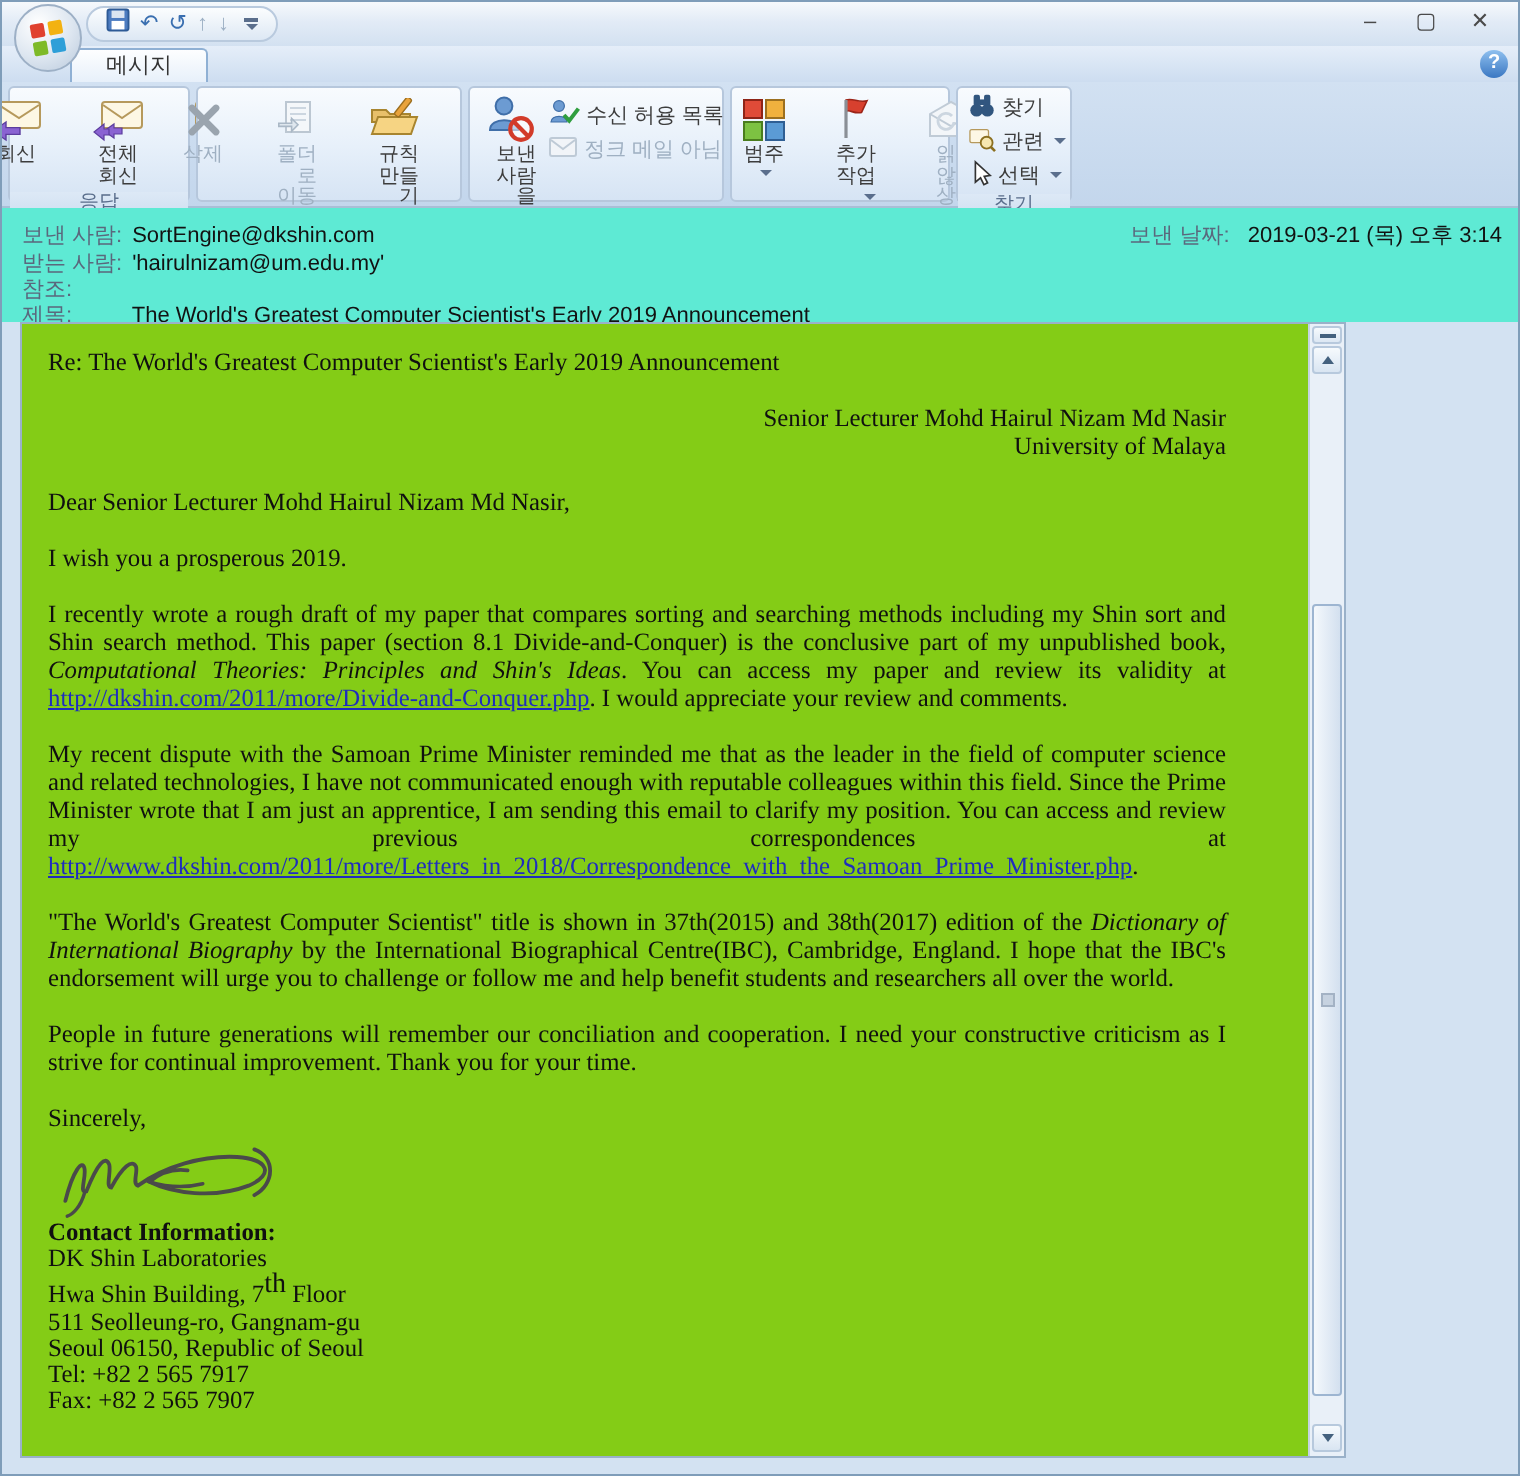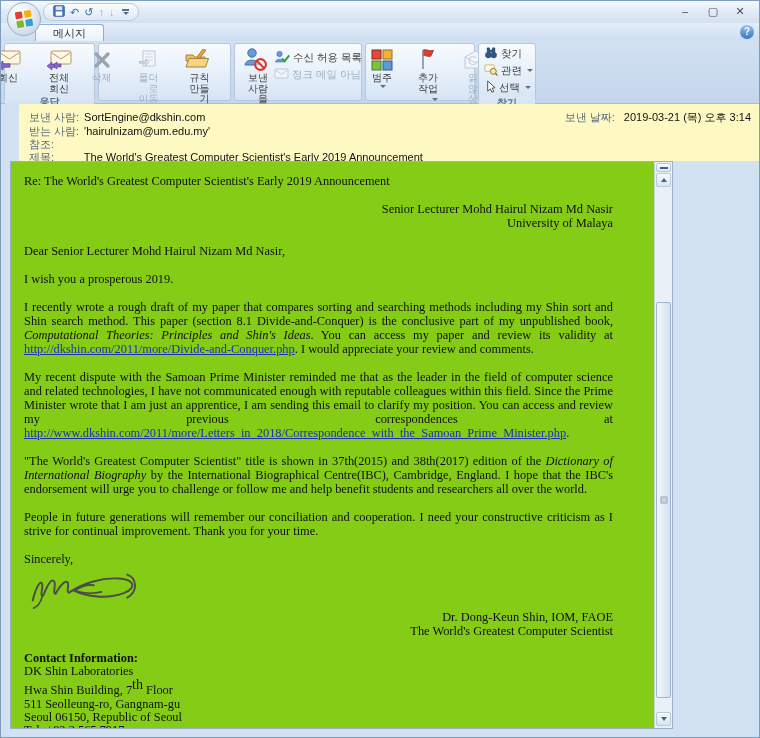--- a/index.html
+++ b/index.html
@@ -42,35 +42,35 @@
     text-align:center;line-height:14px;}
 
   
   #ribbon{position:absolute;top:40px;left:0;right:0;height:63px;box-sizing:border-box;
     background:linear-gradient(#d2e1f2,#c3d6ec);border-bottom:1px solid #a9bed6;
     padding:2px 0 0 3px;display:flex;gap:3px;align-items:flex-start;}
   .grp{border:1px solid #b6c7dc;border-radius:3px;height:58px;box-sizing:border-box;
     background:linear-gradient(#f8fbfe,#e7f0fa 52%,#d6e4f4);display:flex;flex-direction:column;}
   .grp-body{flex:1;display:flex;align-items:flex-start;justify-content:center;padding:1px 2px;}
   .grp-label{height:13px;font-size:10px;color:#5a6e8c;text-align:center;line-height:12px;
-    background:linear-gradient(#dde9f6,#cfdff1);border-radius:0 0 3px 3px;position:relative;font-weight:bold;}
+    background:linear-gradient(#dde9f6,#cfdff1);border-radius:0 0 3px 3px;position:relative;}
   .lnchr{position:absolute;right:2px;top:2px;width:8px;height:8px;box-sizing:border-box;
     border:1px solid #7d94b2;border-right-width:2px;border-bottom-width:2px;border-radius:1px;}
   .btnL{display:flex;flex-direction:column;align-items:center;padding:1px 3px;border-radius:3px;
     font-size:10px;line-height:10.5px;color:#3d3d3d;text-align:center;white-space:pre-line;margin-left:19px;}
   .btnL .ic{height:27px;display:flex;align-items:center;justify-content:center;}
   .btnS{display:flex;align-items:center;gap:3px;font-size:10.5px;color:#3d3d3d;height:17px;padding:0 3px;white-space:nowrap;}
   .dis{color:#9fb0c2;}
   .dd{display:inline-block;width:0;height:0;border-left:3px solid transparent;
     border-right:3px solid transparent;border-top:3px solid #5a6e8c;margin-left:2px;vertical-align:middle;}
   .dd.dim{border-top-color:#9fb0c2;}
   .col{display:flex;flex-direction:column;justify-content:flex-start;}
 
   
-  #mailhdr{position:absolute;top:103px;left:18px;right:0;height:57px;background:#fef9c3;font-size:11px;}
+  #mailhdr{position:absolute;top:103px;left:0;right:0;height:57px;background:#5eead4;font-size:11px;}
   .hrow{position:absolute;left:10px;white-space:nowrap;}
   .hlabel{color:#5a687d;display:inline-block;min-width:52px;}
   .hvalue{color:#121212;}
   #hr1{top:6px}#hr2{top:20px}#hr3{top:33px}#hr4{top:46px}
   #sentrow{position:absolute;right:8px;top:6px;white-space:nowrap;}
   #sentrow .hlabel{min-width:0;margin-right:6px;}
 
   
   #mailbody{position:absolute;top:160px;left:9px;width:663px;bottom:8px;background:#84cc16;
     border:1px solid #9ab1c9;box-sizing:border-box;display:flex;gap:28px;}
@@ -385,22 +385,20 @@
       <div class="para"><span>My recent dispute with the Samoan Prime Minister reminded me that as the leader in the field of computer science and related technologies, I have not communicated enough with reputable colleagues within this field. Since the Prime Minister wrote that I am just an apprentice, I am sending this email to clarify my position. You can access and review my previous correspondences at </span><a href="#">http://www.dkshin.com/2011/more/Letters_in_2018/Correspondence_with_the_Samoan_Prime_Minister.php</a><span>.</span></div>
       <div class="para"><span>"The World's Greatest Computer Scientist" title is shown in 37th(2015) and 38th(2017) edition of the </span><i>Dictionary of International Biography</i><span> by the International Biographical Centre(IBC), Cambridge, England. I hope that the IBC's endorsement will urge you to challenge or follow me and help benefit students and researchers all over the world.</span></div>
       <div class="para">People in future generations will remember our conciliation and cooperation. I need your constructive criticism as I strive for continual improvement. Thank you for your time.</div>
       <div>Sincerely,</div>
       <svg id="signature" width="126" height="42" viewBox="0 0 130 44">
         <path d="M6 34 C10 18 15 12 16 17 C17 22 13 30 17 29 C23 14 27 10 29 15 C30 19 27 27 30 27 C36 16 41 12 43 16 C44 19 41 25 44 26 C58 16 78 10 96 11 C112 12 116 20 102 26 C84 33 62 30 50 24 C56 19 63 17 70 18" stroke="#4a4a4a" fill="none" stroke-width="2" stroke-linecap="round"></path>
         <path d="M50 24 C60 27 70 27 78 25" stroke="#4a4a4a" fill="none" stroke-width="1.8" stroke-linecap="round"></path>
         <path d="M105 7 C116 11 116 25 105 31" stroke="#4a4a4a" fill="none" stroke-width="2" stroke-linecap="round"></path>
         <path d="M16 30 C14 37 10 41 7 42" stroke="#4a4a4a" fill="none" stroke-width="1.8" stroke-linecap="round"></path>
       </svg>
-      <div class="para pre">Dr. Dong-Keun Shin, IOM, FAOE
-The World's Greatest Computer Scientist</div>
       <div id="contact">
         <div id="contact-heading">Contact Information:</div>
         <div class="cline"><span>DK Shin Laboratories</span></div>
         <div class="cline"><span>Hwa Shin Building, 7</span><sup>th</sup><span> Floor</span></div>
         <div class="cline"><span>511 Seolleung-ro, Gangnam-gu</span></div>
         <div class="cline"><span>Seoul 06150, Republic of Seoul</span></div>
         <div class="cline"><span>Tel: +82 2 565 7917</span></div>
         <div class="cline"><span>Fax: +82 2 565 7907</span></div>
 
       </div>

